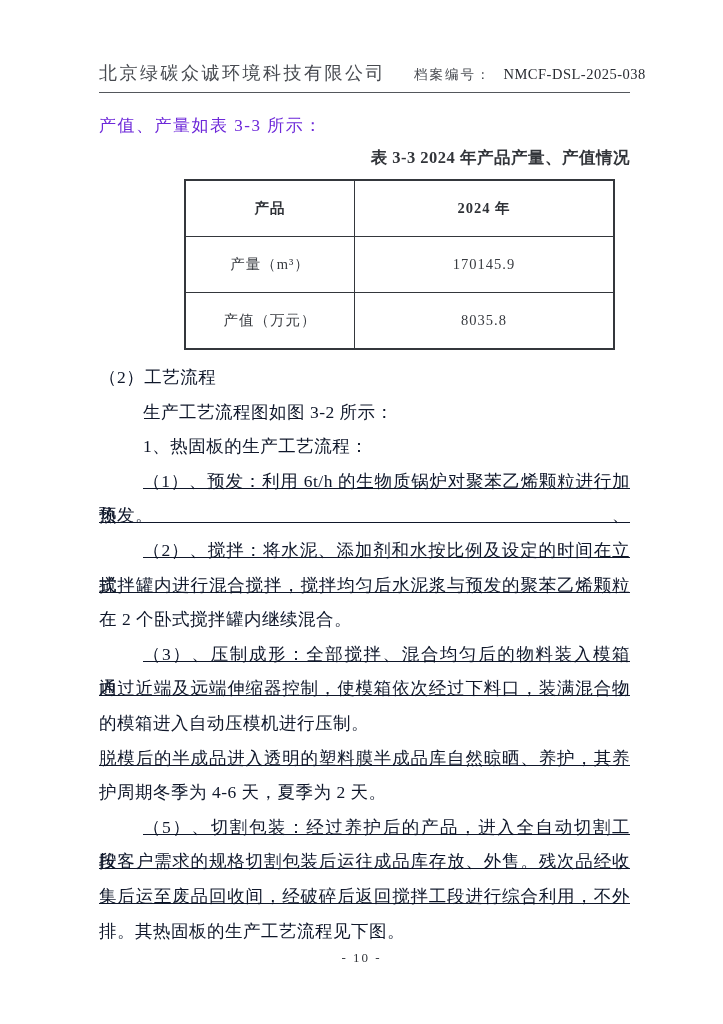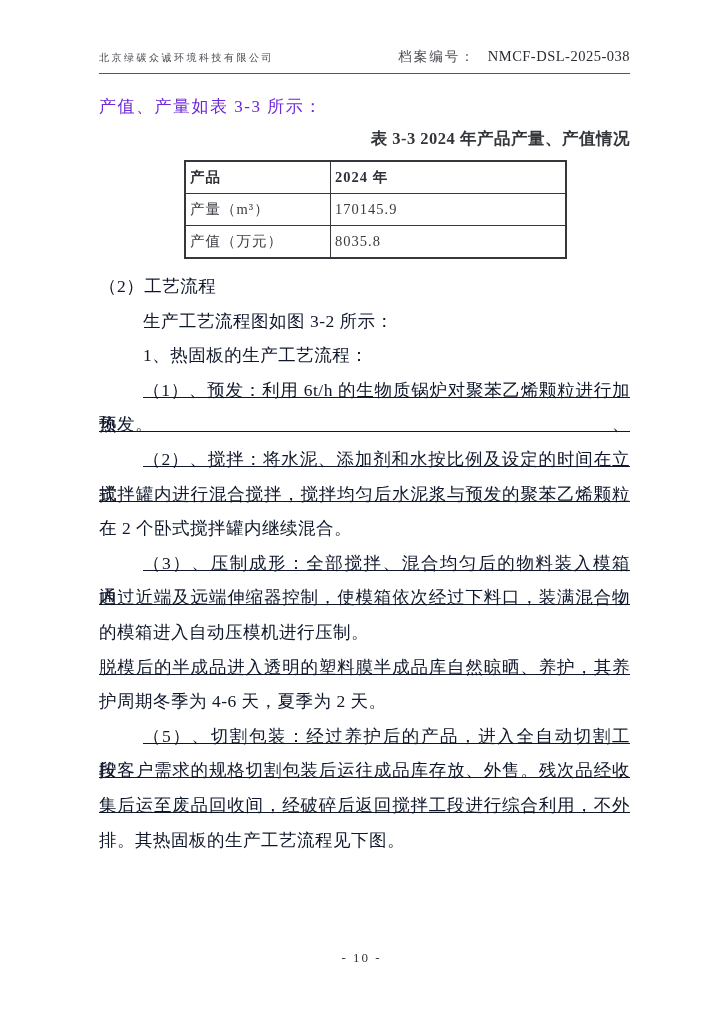--- a/index.html
+++ b/index.html
@@ -25,24 +25,25 @@
   
   .doc-header {
     display: flex;
     justify-content: space-between;
     align-items: baseline;
     padding-top: 47px;
     padding-bottom: 7px;
     border-bottom: 1.5px solid #54575c;
   }
   .company-name {
-    font-size: 10px;
+    font-size: 18px;
     letter-spacing: 2.5px;
     color: #474a50;
     white-space: nowrap;
+    margin-top: 14px;
   }
   .archive {
     white-space: nowrap;
   }
   .archive-label {
     font-size: 13.5px;
     letter-spacing: 2px;
     color: #474a50;
     margin-left: 28px;
   }
@@ -76,25 +77,26 @@
   table.data-table {
     margin: 9px 0 0 85px;
     width: 362px;
     border-collapse: collapse;
     border: 2px solid #34373c;
     table-layout: fixed;
   }
   table.data-table td {
     border: 1px solid #34373c;
     height: 23px;
+    text-align: center;
     vertical-align: middle;
     font-size: 14.5px;
     letter-spacing: 1px;
     color: #383b40;
-    padding: 4px;
+    padding: 16px;
   }
   table.data-table .col-product { width: 136px; }
   table.data-table .col-year    { width: 226px; }
   table.data-table tr.head td {
     font-weight: bold;
     color: #2e3136;
   }
   
   .body-text {
     margin-top: 10px;

